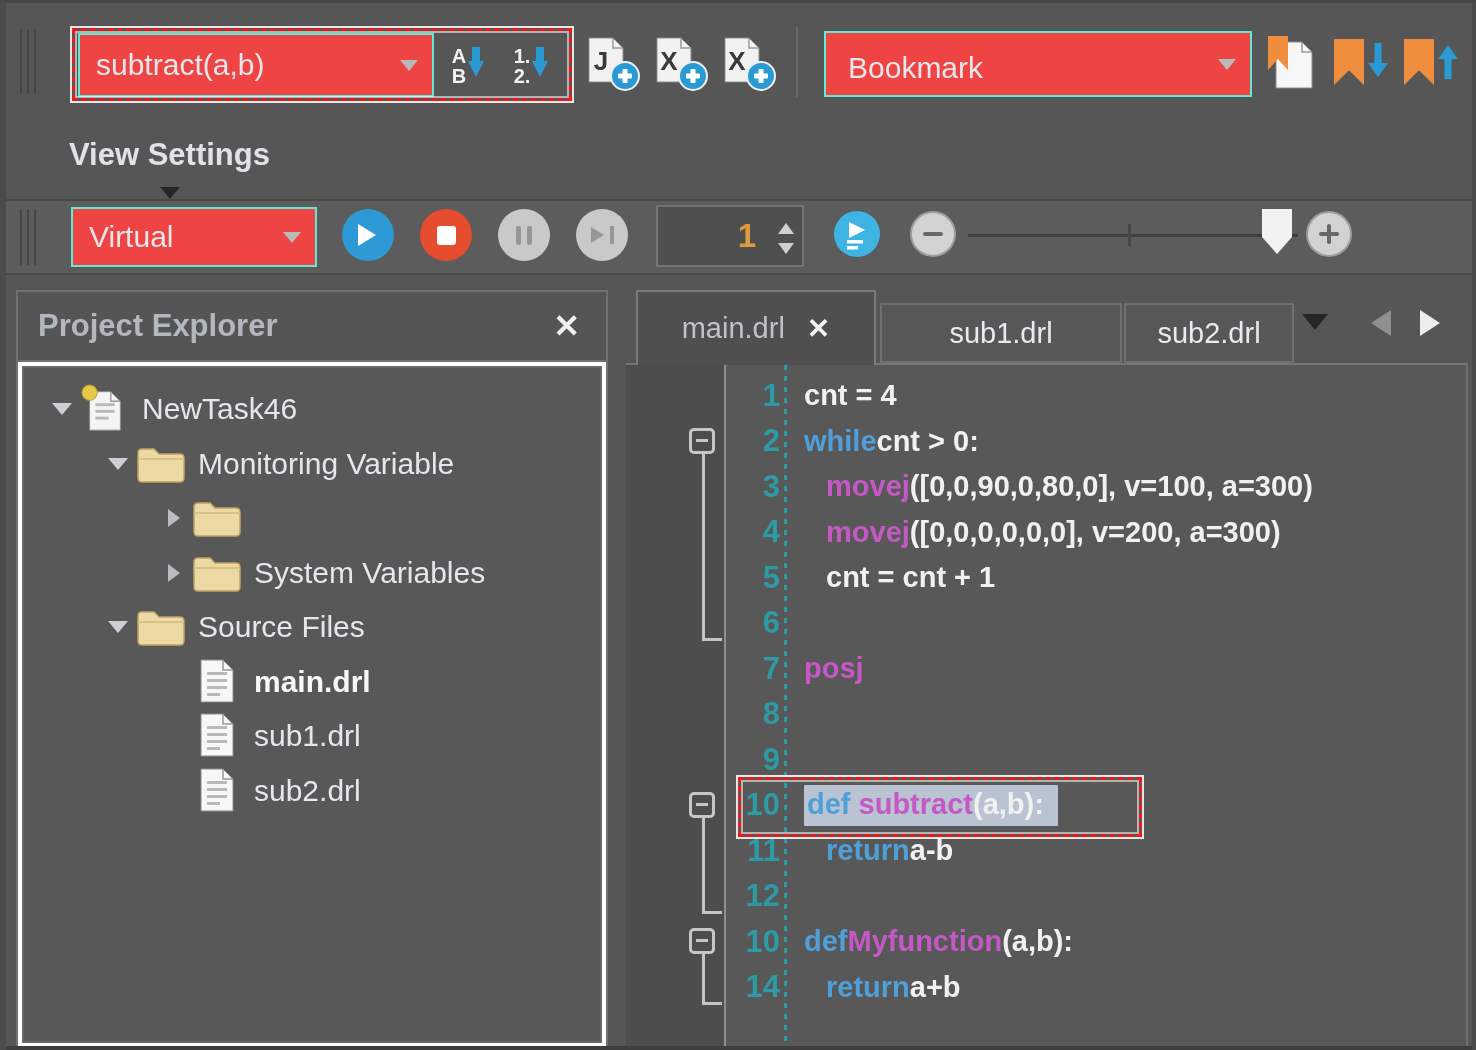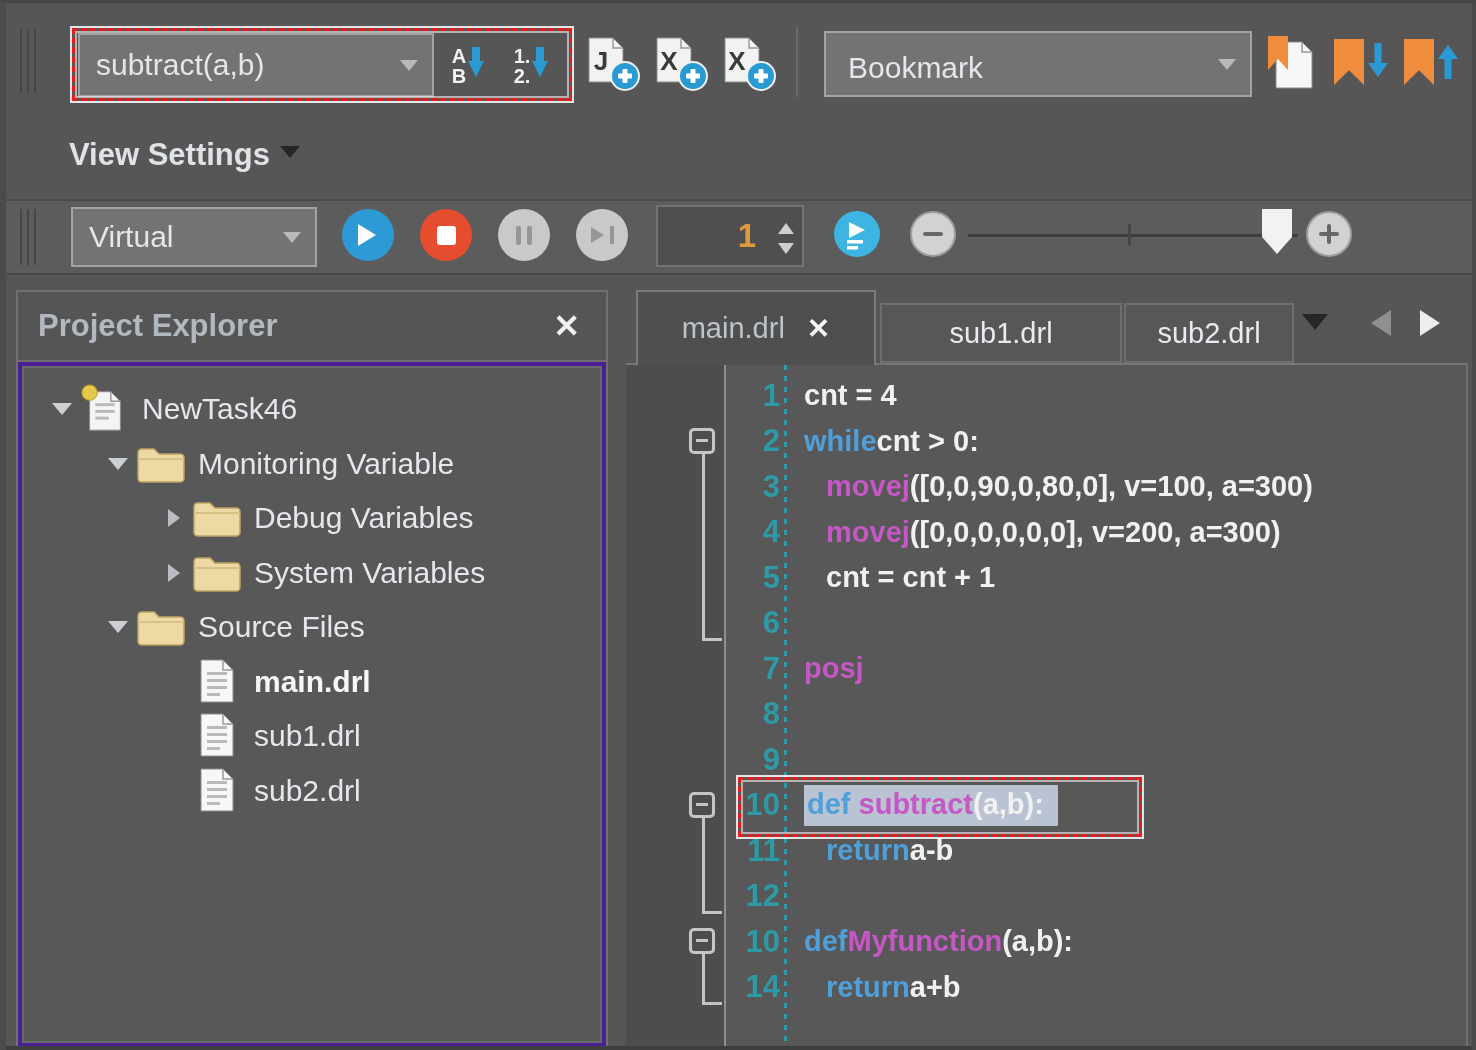--- a/index.html
+++ b/index.html
@@ -2,21 +2,21 @@
 <html><head>
 <meta charset="utf-8">
 <style>
   html,body{margin:0;padding:0;background:#3a3a3a;}
   .page{position:relative;width:1476px;height:1050px;background:#565656;overflow:hidden;
         font-family:"Liberation Sans",sans-serif;border-top:3px solid #454545;border-left:6px solid #4b4b4b;box-sizing:border-box;}
   .abs{position:absolute;}
   
   .grip{width:16px;background:repeating-linear-gradient(90deg,#464646 0 2px,rgba(0,0,0,0) 2px 7px);}
   
-  .combo{background:#737373;border:2px solid #a3a3a3;display:flex;align-items:center;box-sizing:border-box;color:#e3e6ea;}
+  .combo{background:#ef4444;border:2px solid #5eead4;display:flex;align-items:center;box-sizing:border-box;color:#e3e6ea;}
   .combo .val{padding-left:16px;font-size:30px;white-space:nowrap;}
   .combo .caret{width:0;height:0;border:9px solid transparent;border-top:11px solid #b9b9b9;margin-left:auto;margin-right:14px;margin-top:10px;}
   
   .icon-btn{display:flex;align-items:center;justify-content:center;}
   .sorticon{display:flex;align-items:center;}
   .sorticon .letters{display:flex;flex-direction:column;color:#f2f2f2;font-weight:700;font-size:20px;line-height:20px;text-align:center;}
   .bluearrow{width:0;height:0;border:8px solid transparent;border-top:16px solid #2a9ad4;margin-left:2px;margin-top:14px;position:relative;}
   .bluearrow::before{content:"";position:absolute;left:-4px;top:-30px;width:8px;height:16px;background:#2a9ad4;}
   .sep-v{width:2px;background:#6a6a6a;}
   
@@ -43,21 +43,21 @@
   .slider-tick{width:3px;height:22px;background:#474747;}
   .slider-handle{width:30px;height:45px;background:#f2f2f2;clip-path:polygon(0 0,100% 0,100% 62%,50% 100%,0 62%);}
   
   .anno{border:3px dashed #e81c1c;box-shadow:0 0 0 2px rgba(255,255,255,0.85), inset 0 0 0 2px rgba(255,255,255,0.55);box-sizing:border-box;pointer-events:none;z-index:50;}
   
   .vslabel{font-size:31px;font-weight:700;color:#dfe2e6;}
   .dark-caret{width:0;height:0;border:10px solid transparent;border-top:12px solid #262626;}
   
   .band{background:#5c5c5c;border-top:2px solid #4a4a4a;border-bottom:2px solid #494949;box-sizing:border-box;}
   
-  .panel{background:#4c1d95;border:2px solid #707070;box-sizing:border-box;}
+  .panel{background:#ffffff;border:2px solid #707070;box-sizing:border-box;}
   .pe-header{height:70px;border-bottom:2px solid #707070;background:#555;display:flex;align-items:center;box-sizing:border-box;}
   .pe-title{color:#b2b8c0;font-size:31px;font-weight:700;padding-left:20px;}
   .pe-close{margin-left:auto;margin-right:26px;color:#eef0f2;font-size:32px;font-weight:700;cursor:default;}
   .tree{position:absolute;left:4px;right:4px;top:74px;bottom:4px;border:2px solid #696969;background:#585858;overflow:hidden;padding-top:14px;box-sizing:border-box;}
   .trow{height:54.5px;display:flex;align-items:center;}
   .trow .exp{width:36px;display:flex;justify-content:center;}
   .exp-down{width:0;height:0;border:10px solid transparent;border-top:12px solid #ccd0d4;margin-top:10px;}
   .exp-right{width:0;height:0;border:9px solid transparent;border-left:12px solid #b9bdc1;margin-left:8px;}
   .trow .ticon{width:50px;display:flex;justify-content:center;margin-right:12px;}
   .trow .tlabel{font-size:30px;color:#e4e8ec;white-space:nowrap;}
@@ -194,21 +194,21 @@
         <svg width="60" height="56" viewBox="0 0 60 56" xmlns="http://www.w3.org/2000/svg">
           <path d="M2 4 h30 v46 l-15 -14.72 l-15 14.72 z" fill="#ef8d3c"></path>
           <g stroke="#2a9ad4" stroke-width="7" fill="#2a9ad4">
    <line x1="46" y1="44" x2="46" y2="22"></line>
    <path d="M36 24 h20 l-10 -14 z" stroke="none"></path>
           </g>
         </svg>
       </span>
   </div>
 
-  <div class="abs" style="left:63px;top:134px;display:flex;align-items:center;gap:10px;">
+  <div class="abs" style="left:63px;top:134px;display:flex;align-items:center;gap:10px;flex-direction:column;">
     <span class="vslabel">View Settings</span>
     <span class="dark-caret" style="margin-top:4px;"></span>
   </div>
 
   <div class="abs band" style="left:0;top:196px;width:1476px;height:76px;"></div>
   <div class="abs grip" style="left:14px;top:206px;height:56px;"></div>
 
   <div class="abs combo" style="left:65px;top:204px;width:246px;height:60px;">
     <span class="val">Virtual</span>
     <span class="caret"></span>
@@ -298,21 +298,20 @@
         <div class="trow" style="padding-left: 132px;">
           <span class="exp">
             <span class="exp-right"></span>
           </span>
           <span class="ticon svgw">
             <svg width="50" height="42" viewBox="0 0 50 42" xmlns="http://www.w3.org/2000/svg">
               <path d="M2 10 q0-4 4-4 h12 l5 5 h21 q4 0 4 4 v20 q0 4 -4 4 h-38 q-4 0 -4-4 z" fill="#ecd9a4" stroke="#bfa266" stroke-width="1.5"></path>
        <path d="M2 16 h46" stroke="#d9c084" stroke-width="2"></path>
             </svg>
           </span>
-          <span class="tlabel">Debug Variables</span>
         </div>
         <div class="trow" style="padding-left: 132px;">
           <span class="exp">
             <span class="exp-right"></span>
           </span>
           <span class="ticon svgw">
             <svg width="50" height="42" viewBox="0 0 50 42" xmlns="http://www.w3.org/2000/svg">
               <path d="M2 10 q0-4 4-4 h12 l5 5 h21 q4 0 4 4 v20 q0 4 -4 4 h-38 q-4 0 -4-4 z" fill="#ecd9a4" stroke="#bfa266" stroke-width="1.5"></path>
        <path d="M2 16 h46" stroke="#d9c084" stroke-width="2"></path>
             </svg>

